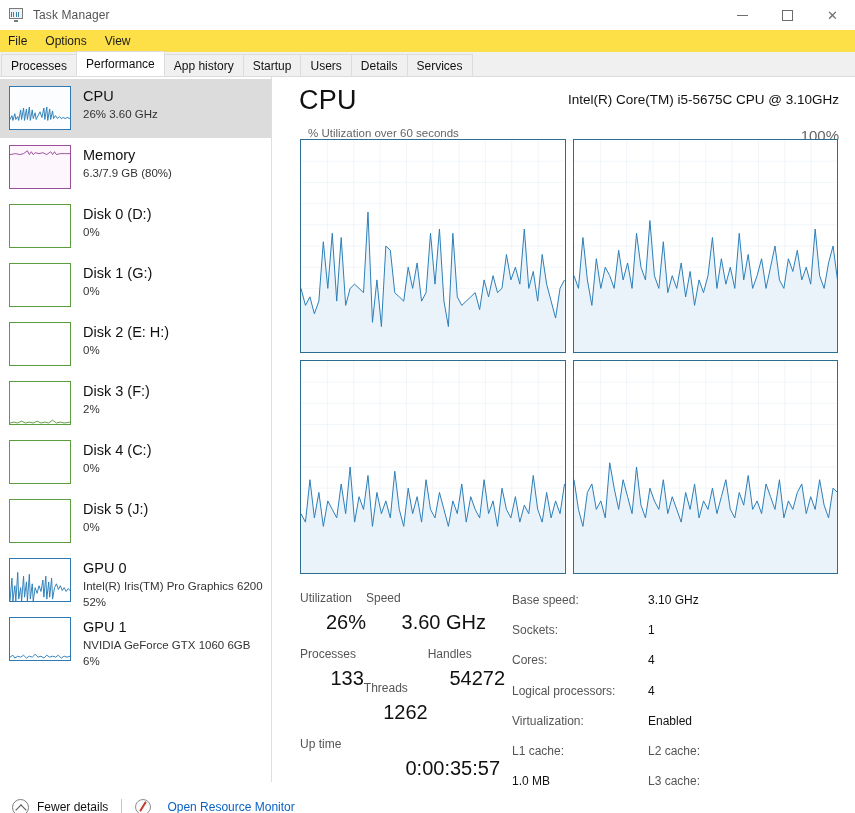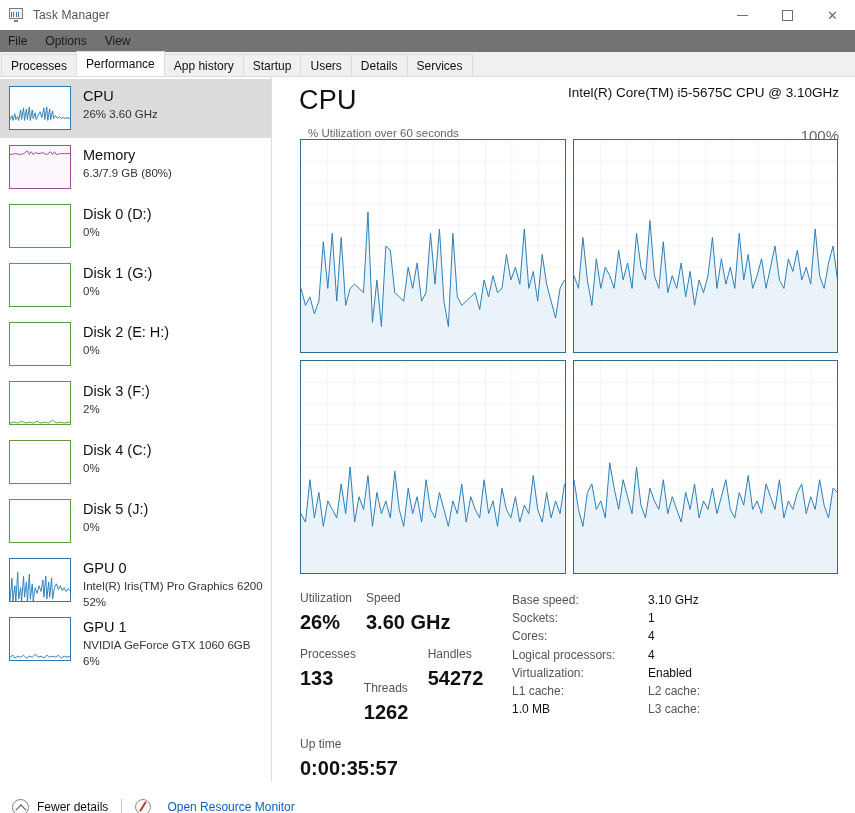--- a/index.html
+++ b/index.html
@@ -37,21 +37,21 @@
   .wincontrols div {
     width: 45px; height: 30px; display: flex;
     align-items: center; justify-content: center;
     color: #6d6d6d; font-size: 13px; line-height: 1;
   }
   .wc-min i { display:block; width: 11px; height: 1px; background: #6d6d6d; }
   .wc-max i { display:block; width: 11px; height: 11px; border: 1px solid #6d6d6d; }
   .wc-close { font-size: 15px; font-family: "DejaVu Sans", sans-serif; }
 
   
-  .menubar { height: 22px; display: flex; align-items: center; padding-left: 8px; background:#737373; }
+  .menubar { height: 22px; display: flex; align-items: center; padding-left: 8px; background:#fde047; }
   .menubar span {
     font-size: 12px; color: #1a1a1a; margin-right: 18px;
   }
 
   
   .tabstrip {
     height: 25px; display: flex; align-items: flex-end;
     background: #f0f0f0; border-bottom: 1px solid #dcdcdc;
     padding-left: 1px; position: relative;
   }
@@ -94,21 +94,21 @@
   .side-sub { font-size: 11.5px; color: #333; line-height: 16px; white-space: nowrap; }
 
   
   .main { flex: 1; position: relative; padding: 0; background:#fff; }
   .main-head { position: relative; height: 50px; }
   .main-title {
     position: absolute; left: 27px; top: 6px;
     font-size: 27px; color: #111; line-height: 34px; letter-spacing: .2px;
   }
   .main-model {
-    position: absolute; right: 16px; top: 8px;
+    position: absolute; right: 16px; top: 15px;
     font-size: 13.5px; color: #111; margin-left: 6px;
   }
   .axis-row { position: relative; height: 16px; }
   .axis-left {
     position: absolute; left: 36px; top: 0; font-size: 11.5px; color: #666;
   }
   .axis-right {
     position: absolute; right: 16px; top: 0; font-size: 15px; color: #666;
   }
   .graphs {
@@ -122,33 +122,33 @@
 
   
   .stats {
     position: absolute; left: 28px; top: 512px;
     width: 540px; height: 170px;
   }
   .stats-left { position: absolute; left: 0; top: 0; width: 205px; }
   .srow { display: flex; }
   .sgrp { }
   .sgrp .lbl { font-size: 12px; color: #555; line-height: 18px; }
-  .sgrp .val { font-size: 20px; color: #111; line-height: 30px; font-weight: 700; }
+  .sgrp .val { font-size: 20px; color: #111; line-height: 30px; font-weight: 400; text-align: right; }
   .g-util  { width: 66px; }
   .g-speed { width: 120px; }
   .g-proc  { width: 66px; }
   .g-thr   { width: 66px; margin-top: 34px; }
   .g-hnd   { width: 80px; }
   .g-up    { width: 200px; }
   .spacer8 { height: 8px; }
 
   .stats-right {
     position: absolute; left: 212px; top: 2px; width: 320px;
     display: grid; grid-template-columns: 136px 1fr;
-    row-gap: 0px; align-content: start;
+    row-gap: 12px; align-content: start;
   }
   .stats-right div {
     font-size: 12px; line-height: 18.2px;
   }
   .stats-right .k { color: #555; }
   .stats-right .v { color: #111; }
 
   
   .statusbar {
     height: 50px; display: flex; align-items: center;

